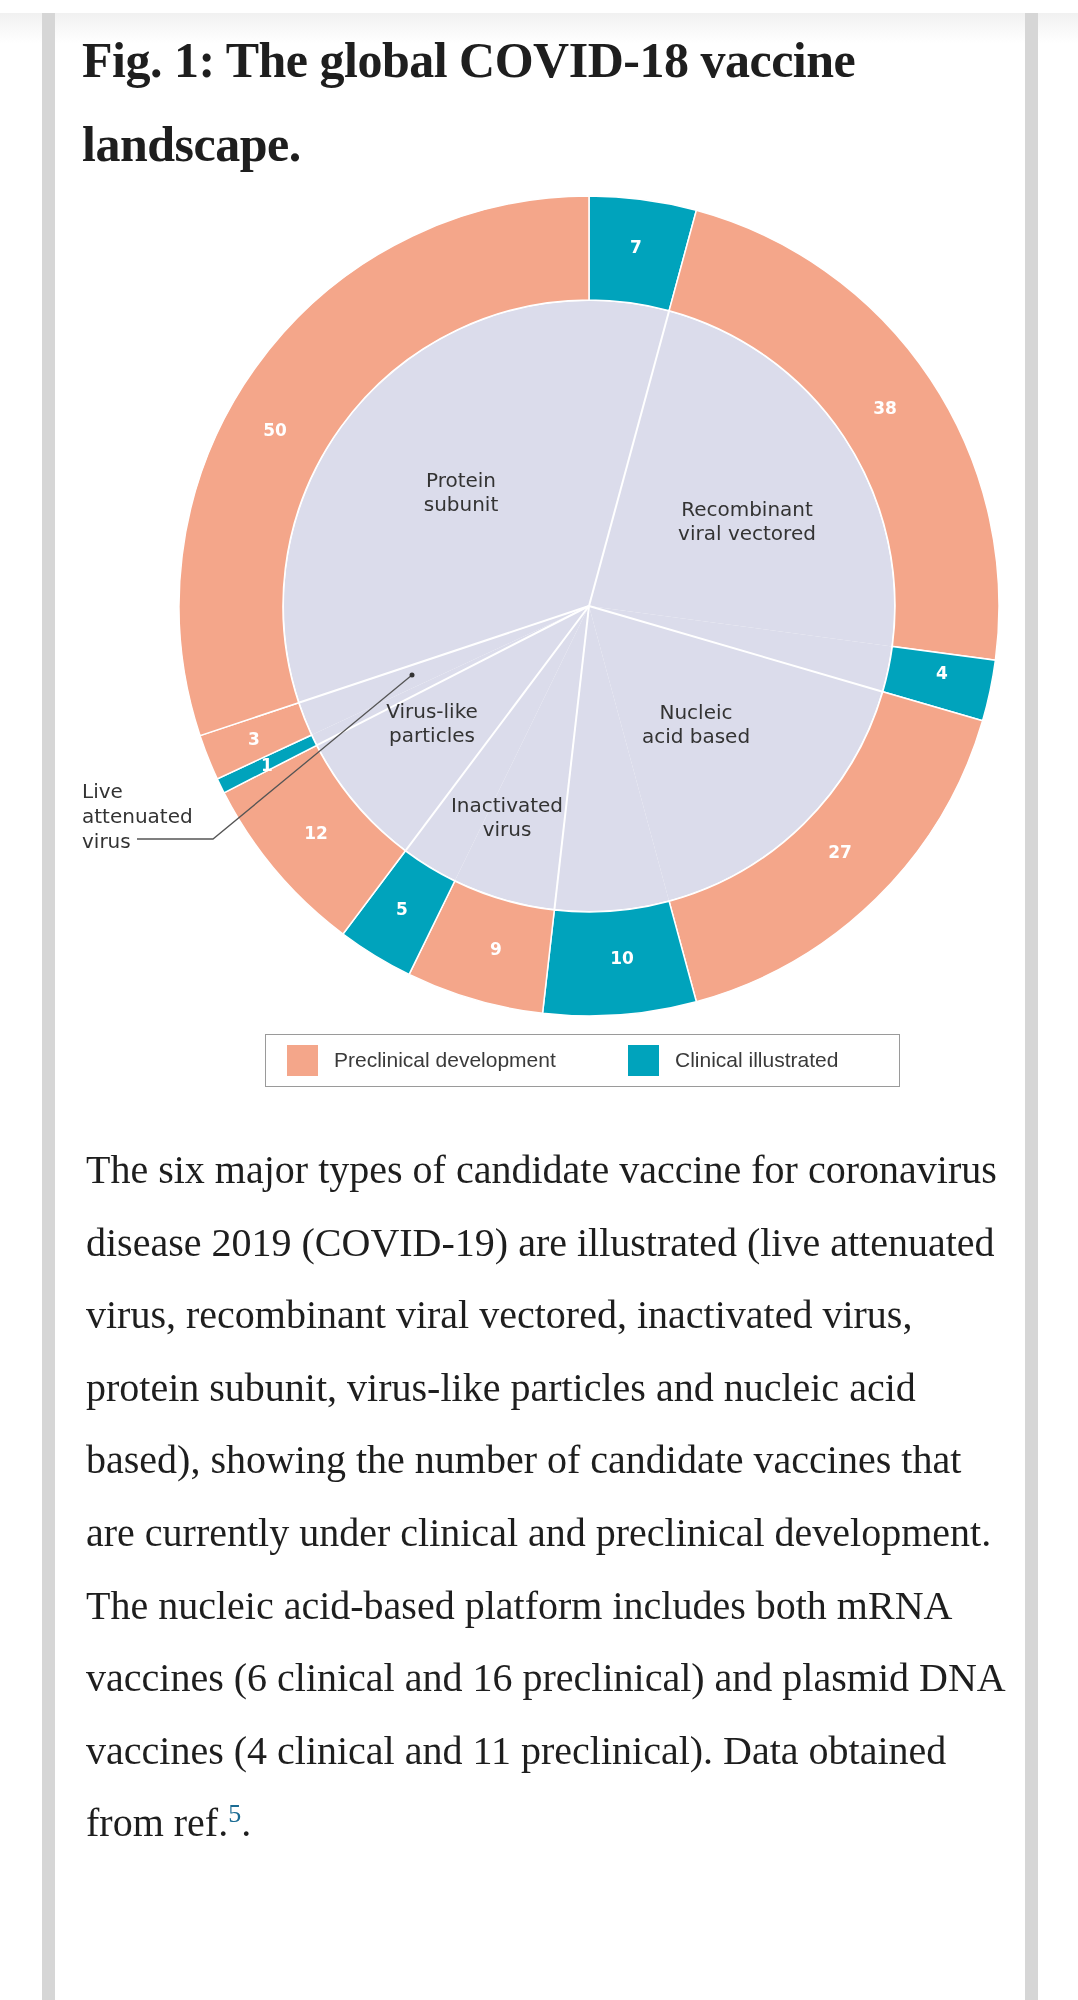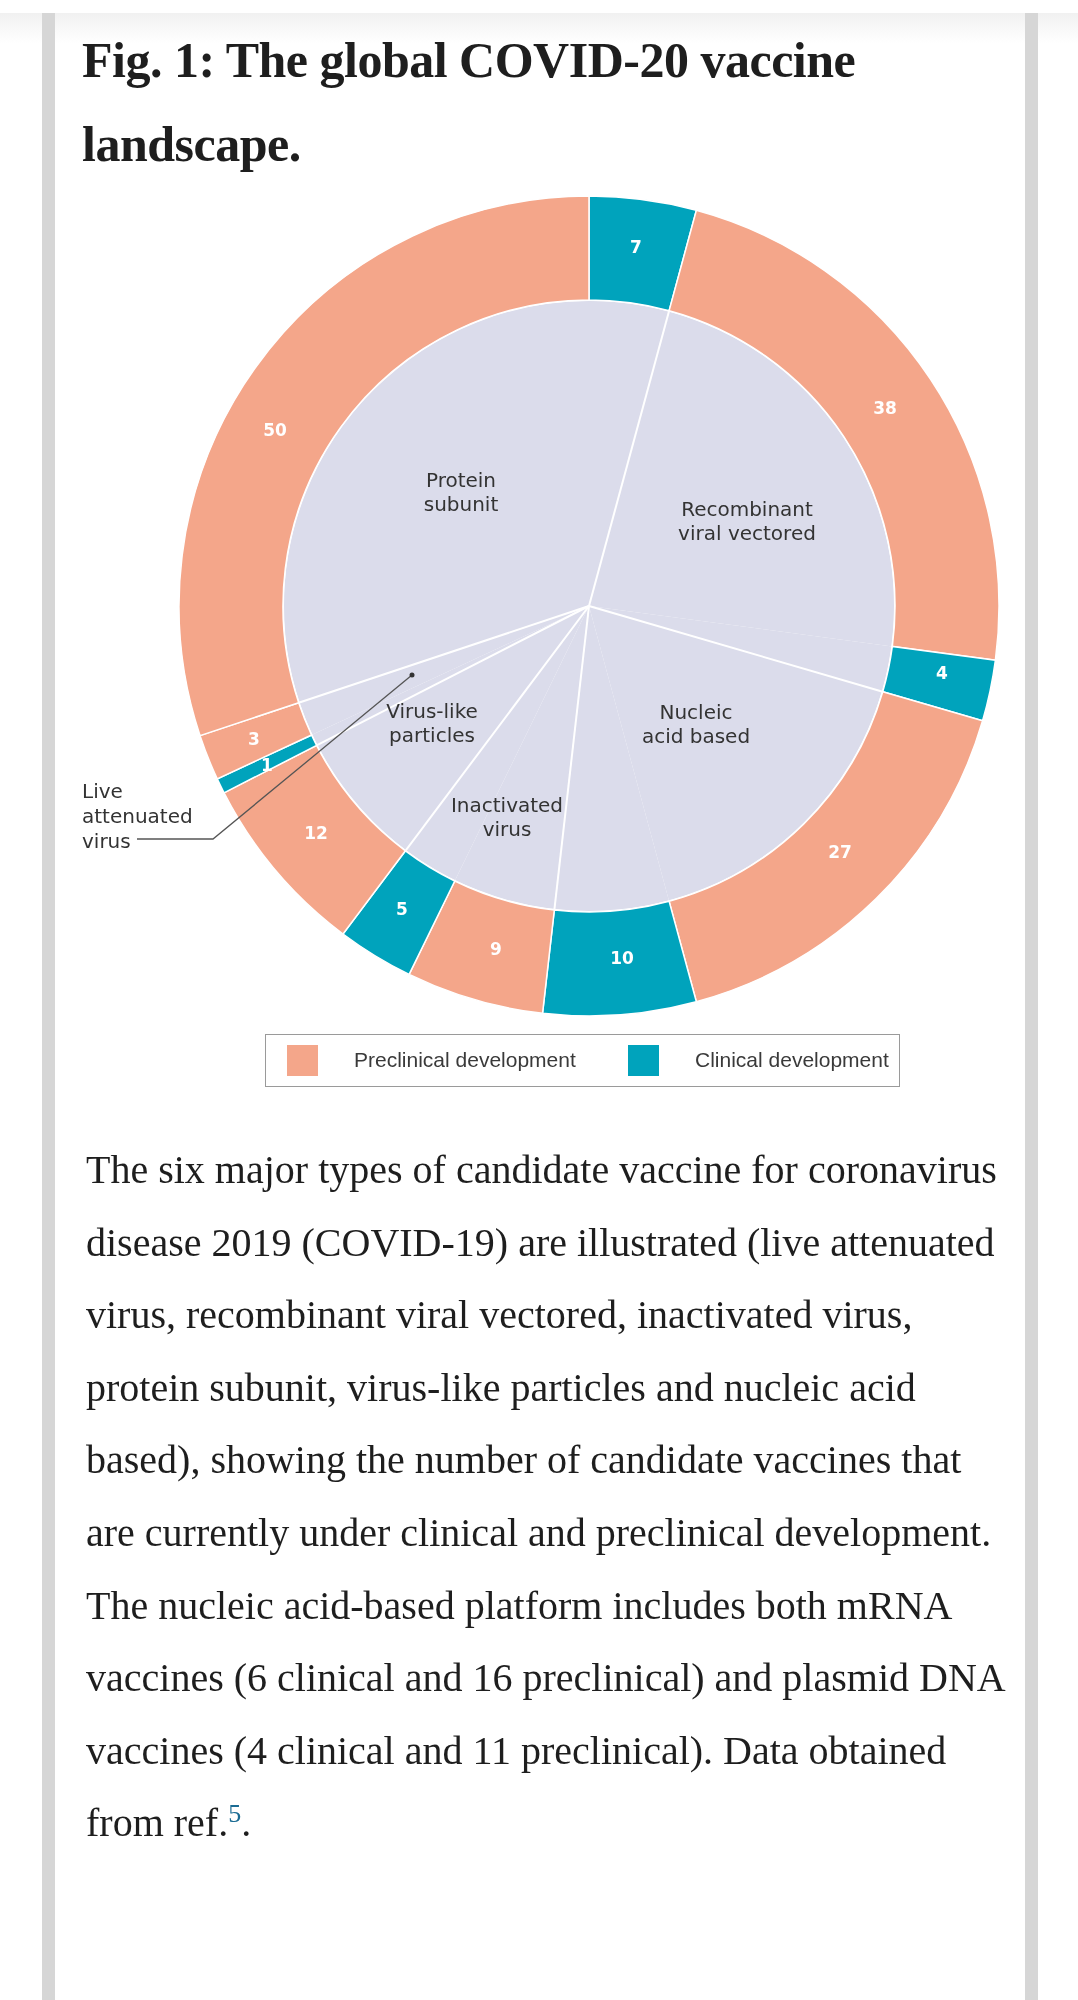--- a/index.html
+++ b/index.html
@@ -11,36 +11,36 @@
   .rail { position: absolute; top: 13px; width: 13px; height: 1987px; background: #d6d6d6; }
   .rail.left { left: 42px; }
   .rail.right { left: 1025px; }
   .title { position: absolute; left: 82px; top: 18px; width: 900px; margin: 0;
            font-family: "Liberation Serif", "DejaVu Serif", serif; font-weight: bold;
            font-size: 50px; line-height: 84px; color: #1e1e1e; letter-spacing: -0.5px; }
   svg.chart { position: absolute; left: 0; top: 0; }
   .chart text { font-family: "DejaVu Sans", sans-serif; }
   .legend { position: absolute; left: 265px; top: 1034px; width: 635px; height: 53px;
             border: 1.5px solid #9a9a9a; box-sizing: border-box; background: #fff; }
-  .legend-item { position: absolute; top: 0; height: 50px; display: flex; align-items: center; gap: 20px; }
+  .legend-item { position: absolute; top: 0; height: 50px; display: flex; align-items: center; }
   .legend-item .sw { width: 31px; height: 31px; margin-right: 16px; }
   .legend-item .lab { font-family: "Liberation Sans", sans-serif; font-size: 21px; color: #3a3a3a; }
   .caption { position: absolute; left: 82px; top: 1130px; width: 930px; margin: 4px;
              font-family: "Liberation Serif", serif; font-size: 40px; line-height: 72.6px; color: #1e1e1e; }
   .caption .ref { color: #1a6b93; font-size: 26px; vertical-align: super; line-height: 0; text-decoration: none; }
 </style>
 </head>
 <body>
 
 <div class="top-shade"></div>
 <div class="top-shadow"></div>
 <div class="rail left"></div>
 <div class="rail right"></div>
 
-<h1 class="title">Fig. 1: The global COVID-20 vaccine landscape.</h1>
+<h1 class="title">Fig. 1: The global COVID-18 vaccine landscape.</h1>
 
 <svg class="chart" id="chart" width="1078" height="1030" viewBox="0 0 1078 1030" xmlns="http://www.w3.org/2000/svg">
   <g id="inner-wedges">
       <path d="M589 606 L589 300 A306 306 0 0 1 669.1305323980068 310.6779761385684 Z" fill="#DBDCEB" stroke="none"></path>
       <path d="M589 606 L298.70086075869136 702.7595460704281 A306 306 0 0 1 589 300 Z" fill="#DBDCEB" stroke="none"></path>
       <path d="M589 606 L669.1305323980068 310.6779761385684 A306 306 0 0 1 892.3187591475328 646.4194303423609 Z" fill="#DBDCEB" stroke="none"></path>
       <path d="M589 606 L892.3187591475328 646.4194303423609 A306 306 0 0 1 882.7527379908404 691.7048943928215 Z" fill="#DBDCEB" stroke="none"></path>
       <path d="M589 606 L882.7527379908404 691.7048943928215 A306 306 0 0 1 669.1305323980068 901.3220238614316 Z" fill="#DBDCEB" stroke="none"></path>
       <path d="M589 606 L669.1305323980068 901.3220238614316 A306 306 0 0 1 554.3278506540114 910.0293440767346 Z" fill="#DBDCEB" stroke="none"></path>
       <path d="M589 606 L554.3278506540114 910.0293440767346 A306 306 0 0 1 454.74277357263986 880.9745390977728 Z" fill="#DBDCEB" stroke="none"></path>
@@ -96,17 +96,17 @@
     </g>
 </svg>
 
 <div class="legend">
   <div class="legend-item" style="left:21px">
     <span class="sw" style="background: rgb(244, 166, 138);"></span>
     <span class="lab">Preclinical development</span>
   </div>
   <div class="legend-item" style="left:362px">
     <span class="sw" style="background: rgb(0, 163, 188);"></span>
-    <span class="lab">Clinical development</span>
+    <span class="lab">Clinical illustrated</span>
   </div>
 </div>
 
 <p class="caption"><span>The six major types of candidate vaccine for coronavirus disease 2019 (COVID-19) are illustrated (live attenuated virus, recombinant viral vectored, inactivated virus, protein subunit, virus-like particles and nucleic acid based), showing the number of candidate vaccines that are currently under clinical and preclinical development. The nucleic acid-based platform includes both mRNA vaccines (6 clinical and 16 preclinical) and plasmid DNA vaccines (4 clinical and 11 preclinical). Data obtained from ref.</span><a class="ref">5</a><span>.</span></p>
 
 </body></html>

